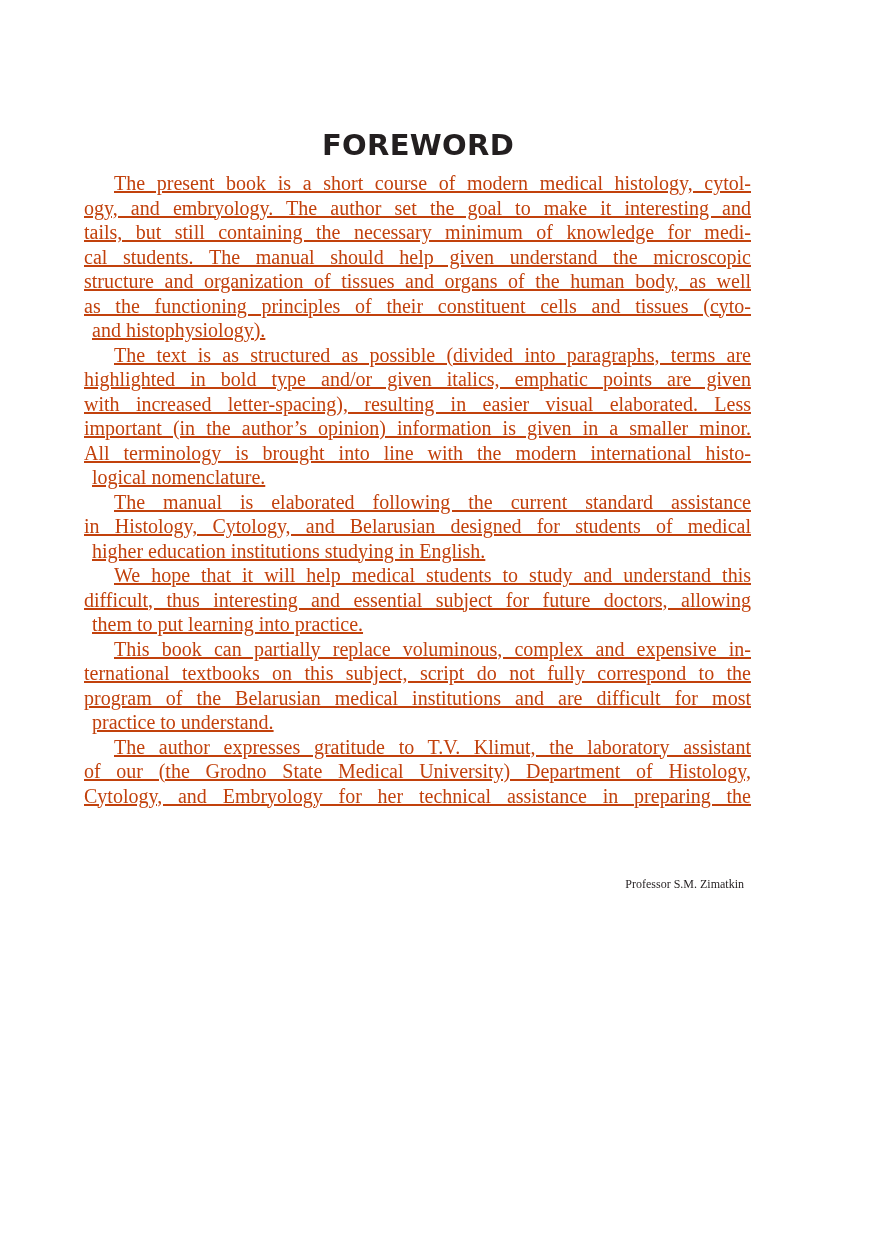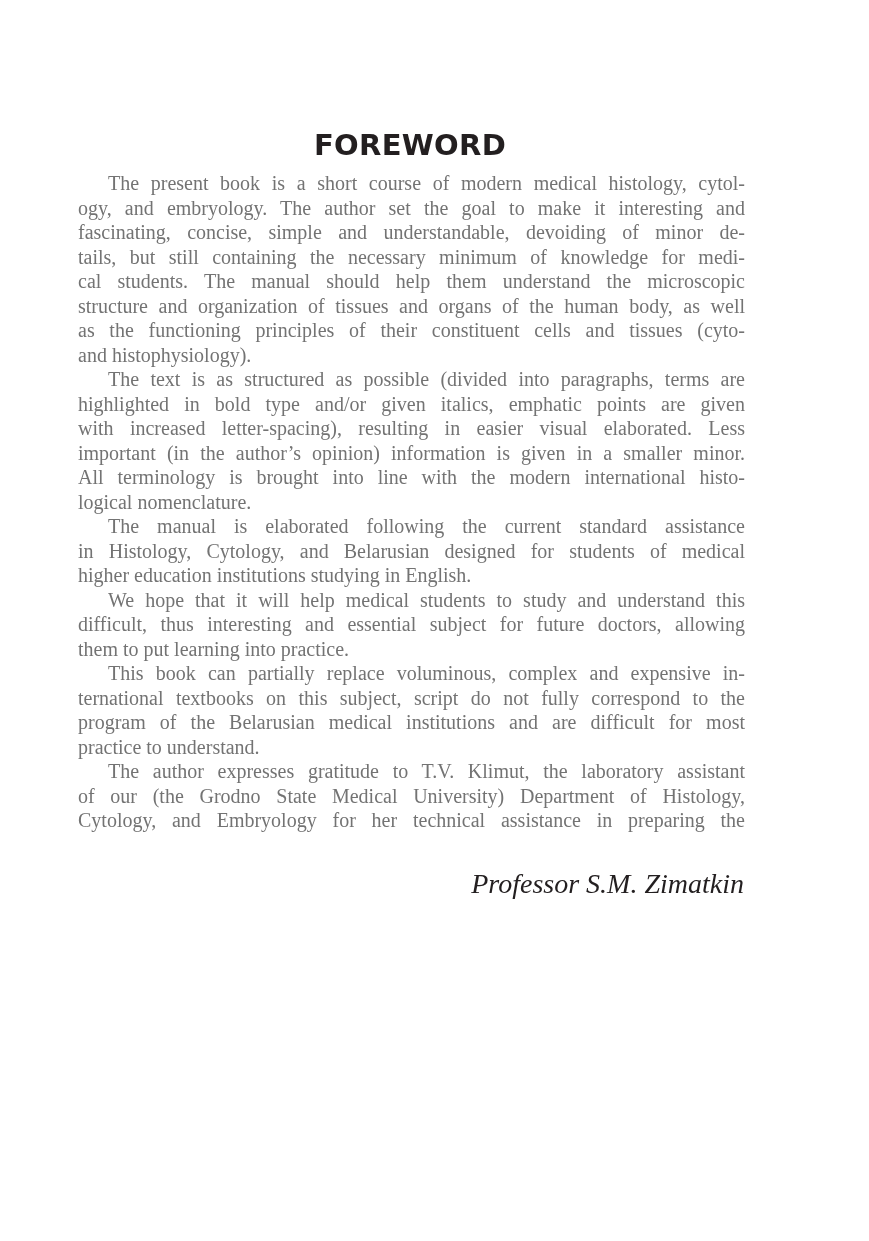--- a/index.html
+++ b/index.html
@@ -16,87 +16,87 @@
     .page {
       position: absolute;
       left: 0;
       top: 0;
       width: 869px;
       height: 1241px;
       background: #ffffff;
     }
     .title {
       position: absolute;
-      left: 0;
+      left: 8px;
       top: 106px;
       width: 820px;
       text-align: center;
       font-family: "DejaVu Sans", "Liberation Sans", sans-serif;
       font-weight: bold;
       font-size: 29px;
       line-height: 40px;
       color: #231f20;
       letter-spacing: 0.3px;
     }
     .body-text {
       position: absolute;
-      left: 78px;
+      left: 84px;
       top: 171px;
       width: 667px;
       font-family: "Liberation Serif", "DejaVu Serif", serif;
       font-size: 20px;
       line-height: 24.5px;
-      color: #737373;
+      color: #c2410c;
+      text-decoration: underline;
     }
     .para {
       margin: 0;
       padding: 0;
     }
     .line {
       display: block;
       height: 24.5px;
       white-space: nowrap;
       text-align: justify;
       text-align-last: justify;
       overflow: visible;
     }
     .line.first {
       padding-left: 30px;
     }
     .line.last {
       text-align-last: left;
+      margin-left: 8px;
     }
     .signature {
       position: absolute;
       left: 77px;
       top: 871px;
       width: 667px;
       text-align: right;
       font-family: "Liberation Serif", "DejaVu Serif", serif;
-      font-style: italic;
-      font-size: 28px;
+      font-size: 12px;
       line-height: 26px;
       color: #231f20;
     }
   </style>
 </head>
 <body>
 
 <div class="page">
 
   <h1 class="title">FOREWORD</h1>
 
   <div class="body-text">
 
     <p class="para">
       <span class="line first">The present book is a short course of modern medical histology, cytol-</span>
       <span class="line">ogy, and embryology. The author set the goal to make it interesting and</span>
-      <span class="line">fascinating, concise, simple and understandable, devoiding of minor de-</span>
       <span class="line">tails, but still containing the necessary minimum of knowledge for medi-</span>
-      <span class="line">cal students. The manual should help them understand the microscopic</span>
+      <span class="line">cal students. The manual should help given understand the microscopic</span>
       <span class="line">structure and organization of tissues and organs of the human body, as well</span>
       <span class="line">as the functioning principles of their constituent cells and tissues (cyto-</span>
       <span class="line last">and histophysiology).</span>
     </p>
 
     <p class="para">
       <span class="line first">The text is as structured as possible (divided into paragraphs, terms are</span>
       <span class="line">highlighted in bold type and/or given italics, emphatic points are given</span>
       <span class="line">with increased letter-spacing), resulting in easier visual elaborated. Less</span>
       <span class="line">important (in the author’s opinion) information is given in a smaller minor.</span>

